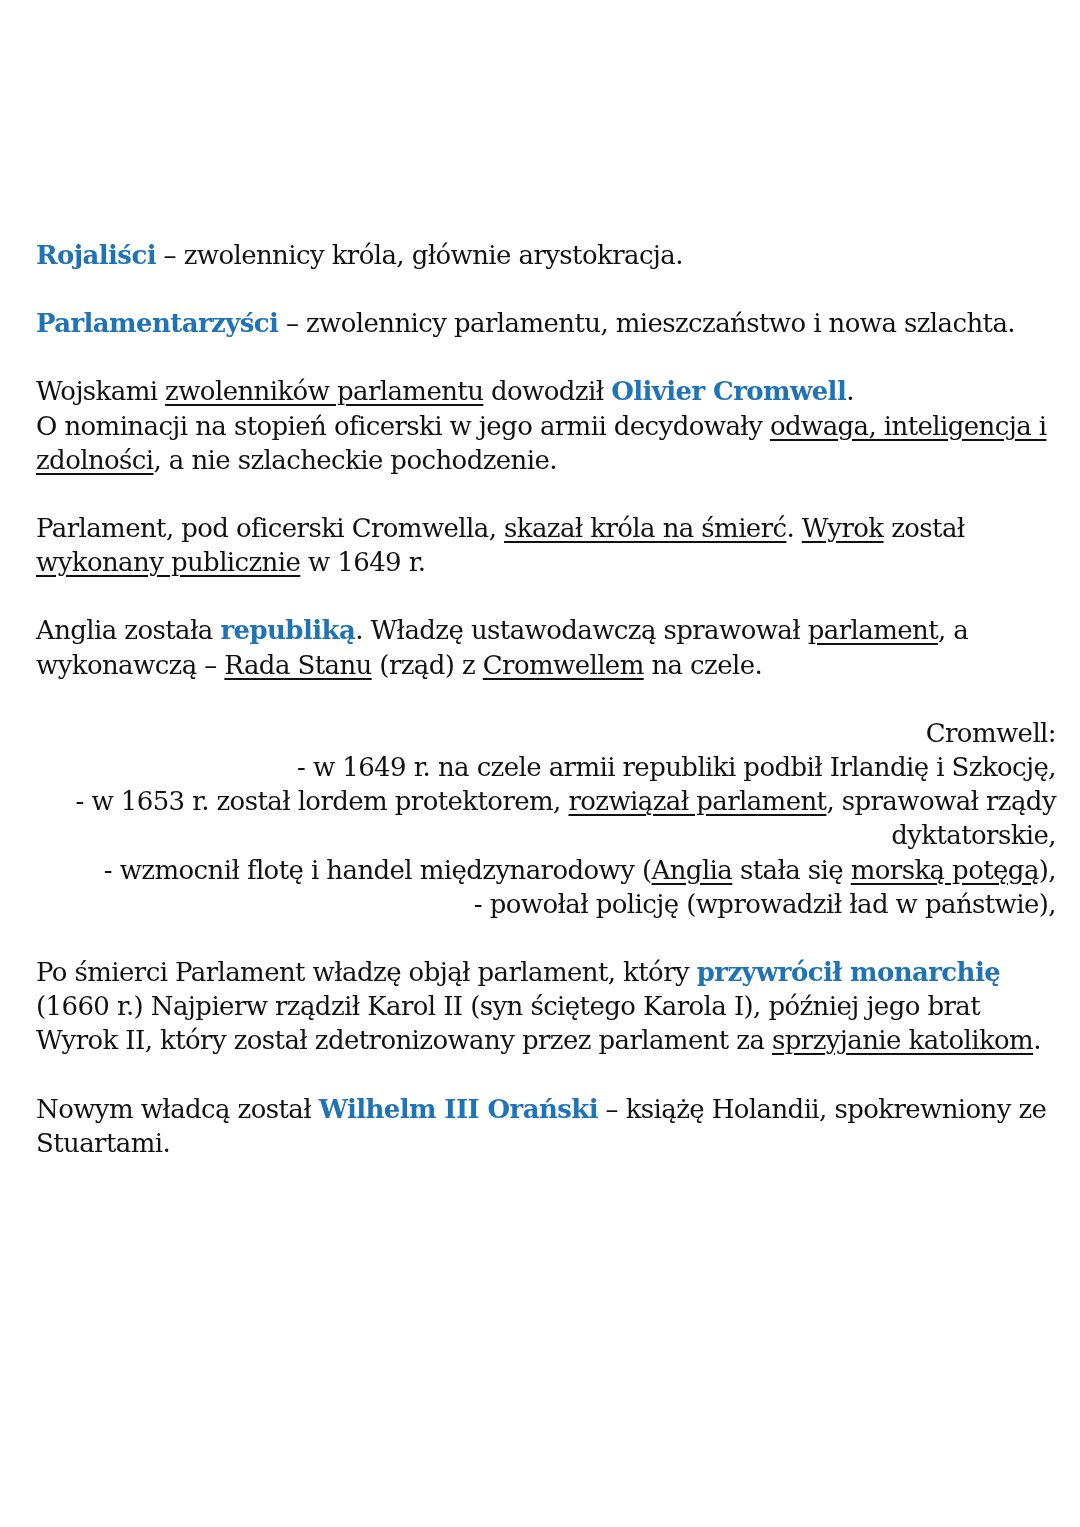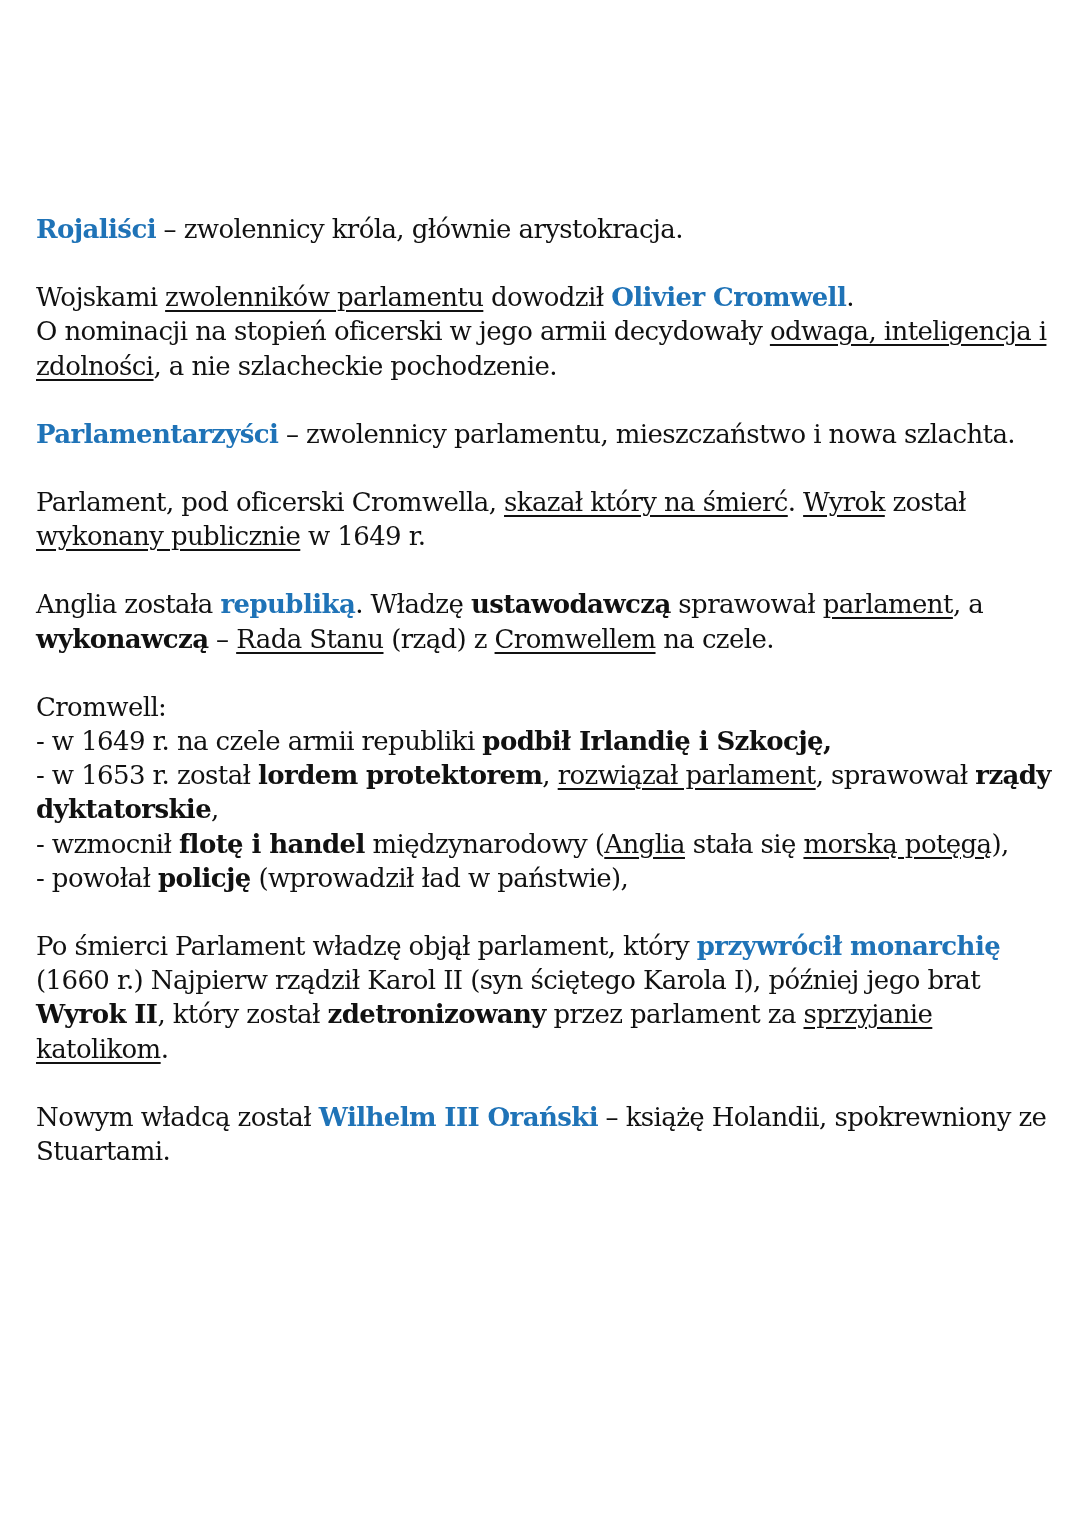--- a/index.html
+++ b/index.html
@@ -1,49 +1,49 @@
 <!DOCTYPE html>
 <html><head>
 <meta charset="utf-8">
 <style>
   html, body { margin: 0; padding: 0; background: #ffffff; }
   body {
     width: 1080px; height: 1527px; position: relative; overflow: hidden;
     font-family: "DejaVu Serif", serif;
     font-size: 26px; color: #111111;
   }
-  .page { position: absolute; left: 36px; top: 212px; width: 1020px; }
+  .page { position: absolute; left: 36px; top: 238px; width: 1020px; }
   .para { margin: 0 0 34px 0; line-height: 34.2px; white-space: normal; }
   .blue { color: #1f73b7; font-weight: bold; }
-  .b { font-weight: bold; margin-top: 44px; }
+  .b { font-weight: normal; margin-top: 44px; }
   .u { text-decoration: underline; text-underline-offset: 4px; text-decoration-thickness: 1.5px; }
-  .line { display: block; }
+  .line { display: block; text-align: right; }
   span { letter-spacing: -0.6px; }
 </style>
 </head>
 <body>
 
 <div class="page">
 
   <p class="para">
     <span class="blue">Rojaliści</span><span> – zwolennicy króla, głównie arystokracja.</span>
   </p>
 
   <p class="para">
+    <span class="blue">Parlamentarzyści</span><span> – zwolennicy parlamentu, mieszczaństwo i nowa szlachta.</span>
+  </p>
+
+  <p class="para">
     <span>Wojskami </span><span class="u">zwolenników parlamentu</span><span> dowodził </span><span class="blue">Olivier Cromwell</span><span>.</span><br>
     <span>O nominacji na stopień oficerski w jego armii decydowały </span><span class="u">odwaga, inteligencja i zdolności</span><span>, a nie szlacheckie pochodzenie.</span>
   </p>
 
-  <p class="para">
-    <span class="blue">Parlamentarzyści</span><span> – zwolennicy parlamentu, mieszczaństwo i nowa szlachta.</span>
-  </p>
-
 
   <p class="para">
-    <span>Parlament, pod oficerski Cromwella, </span><span class="u">skazał który na śmierć</span><span>. </span><span class="u">Wyrok</span><span> został </span><span class="u">wykonany publicznie</span><span> w 1649 r.</span>
+    <span>Parlament, pod oficerski Cromwella, </span><span class="u">skazał króla na śmierć</span><span>. </span><span class="u">Wyrok</span><span> został </span><span class="u">wykonany publicznie</span><span> w 1649 r.</span>
   </p>
 
   <p class="para">
     <span>Anglia została </span><span class="blue">republiką</span><span>. Władzę </span><span class="b">ustawodawczą</span><span> sprawował </span><span class="u">parlament</span><span>, a </span><span class="b">wykonawczą</span><span> – </span><span class="u">Rada Stanu</span><span> (rząd) z </span><span class="u">Cromwellem</span><span> na czele.</span>
   </p>
 
   <div class="para">
     <span class="line">Cromwell:</span>
     <span class="line"><span>- w 1649 r. na czele armii republiki </span><span class="b">podbił Irlandię i Szkocję,</span></span>
     <span class="line"><span>- w 1653 r. został </span><span class="b">lordem protektorem</span><span>, </span><span class="u">rozwiązał parlament</span><span>, sprawował </span><span class="b">rządy dyktatorskie</span><span>,</span></span>

